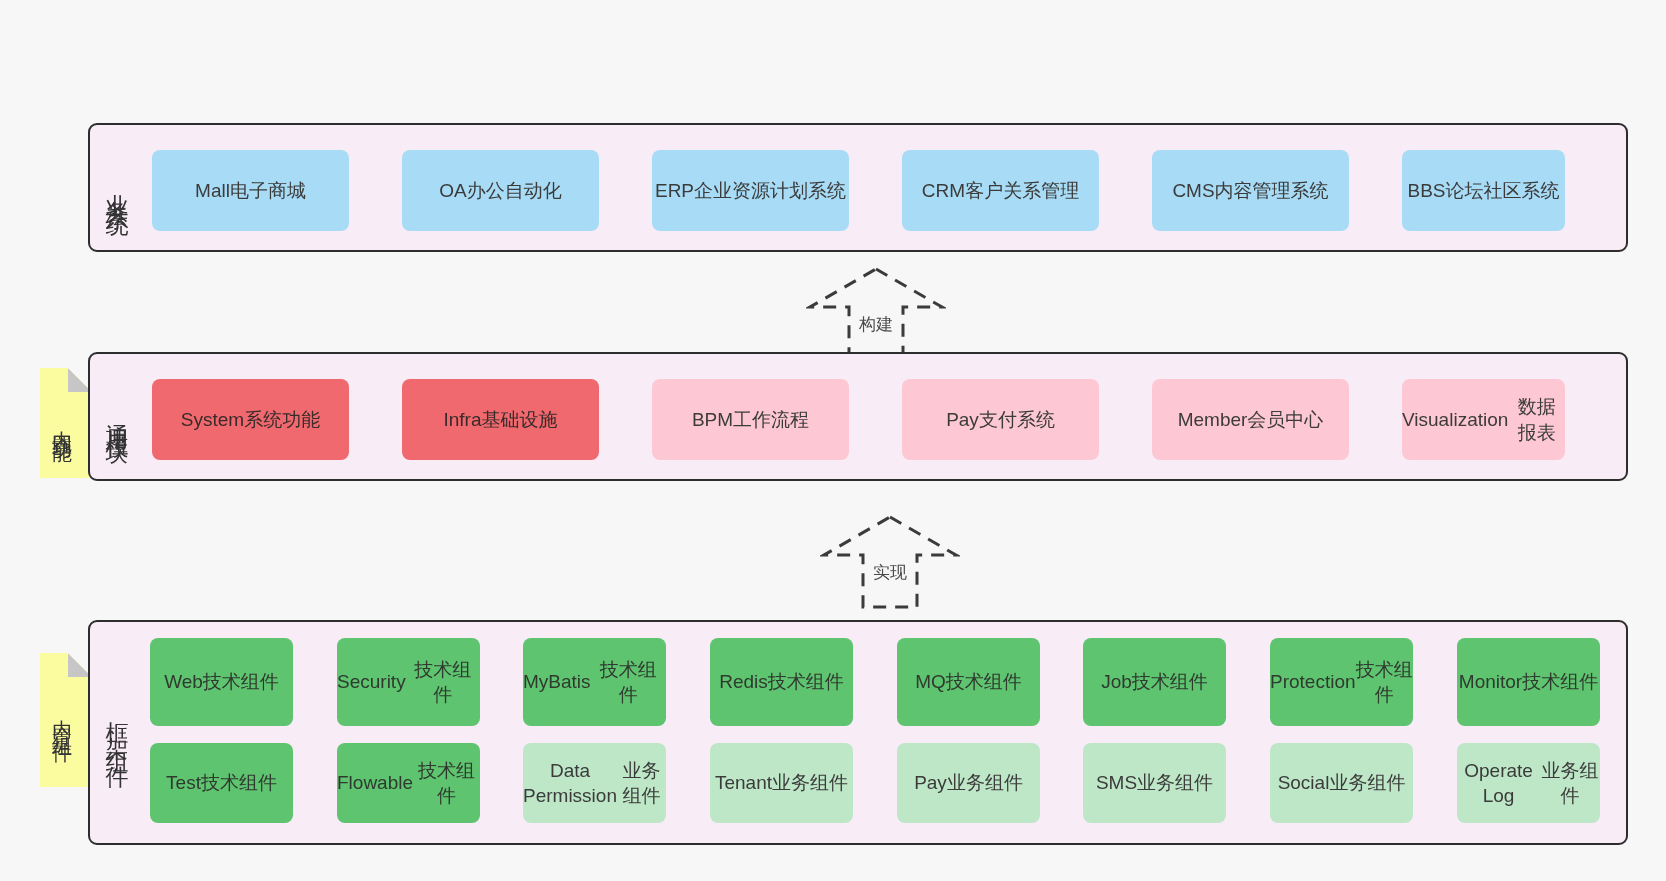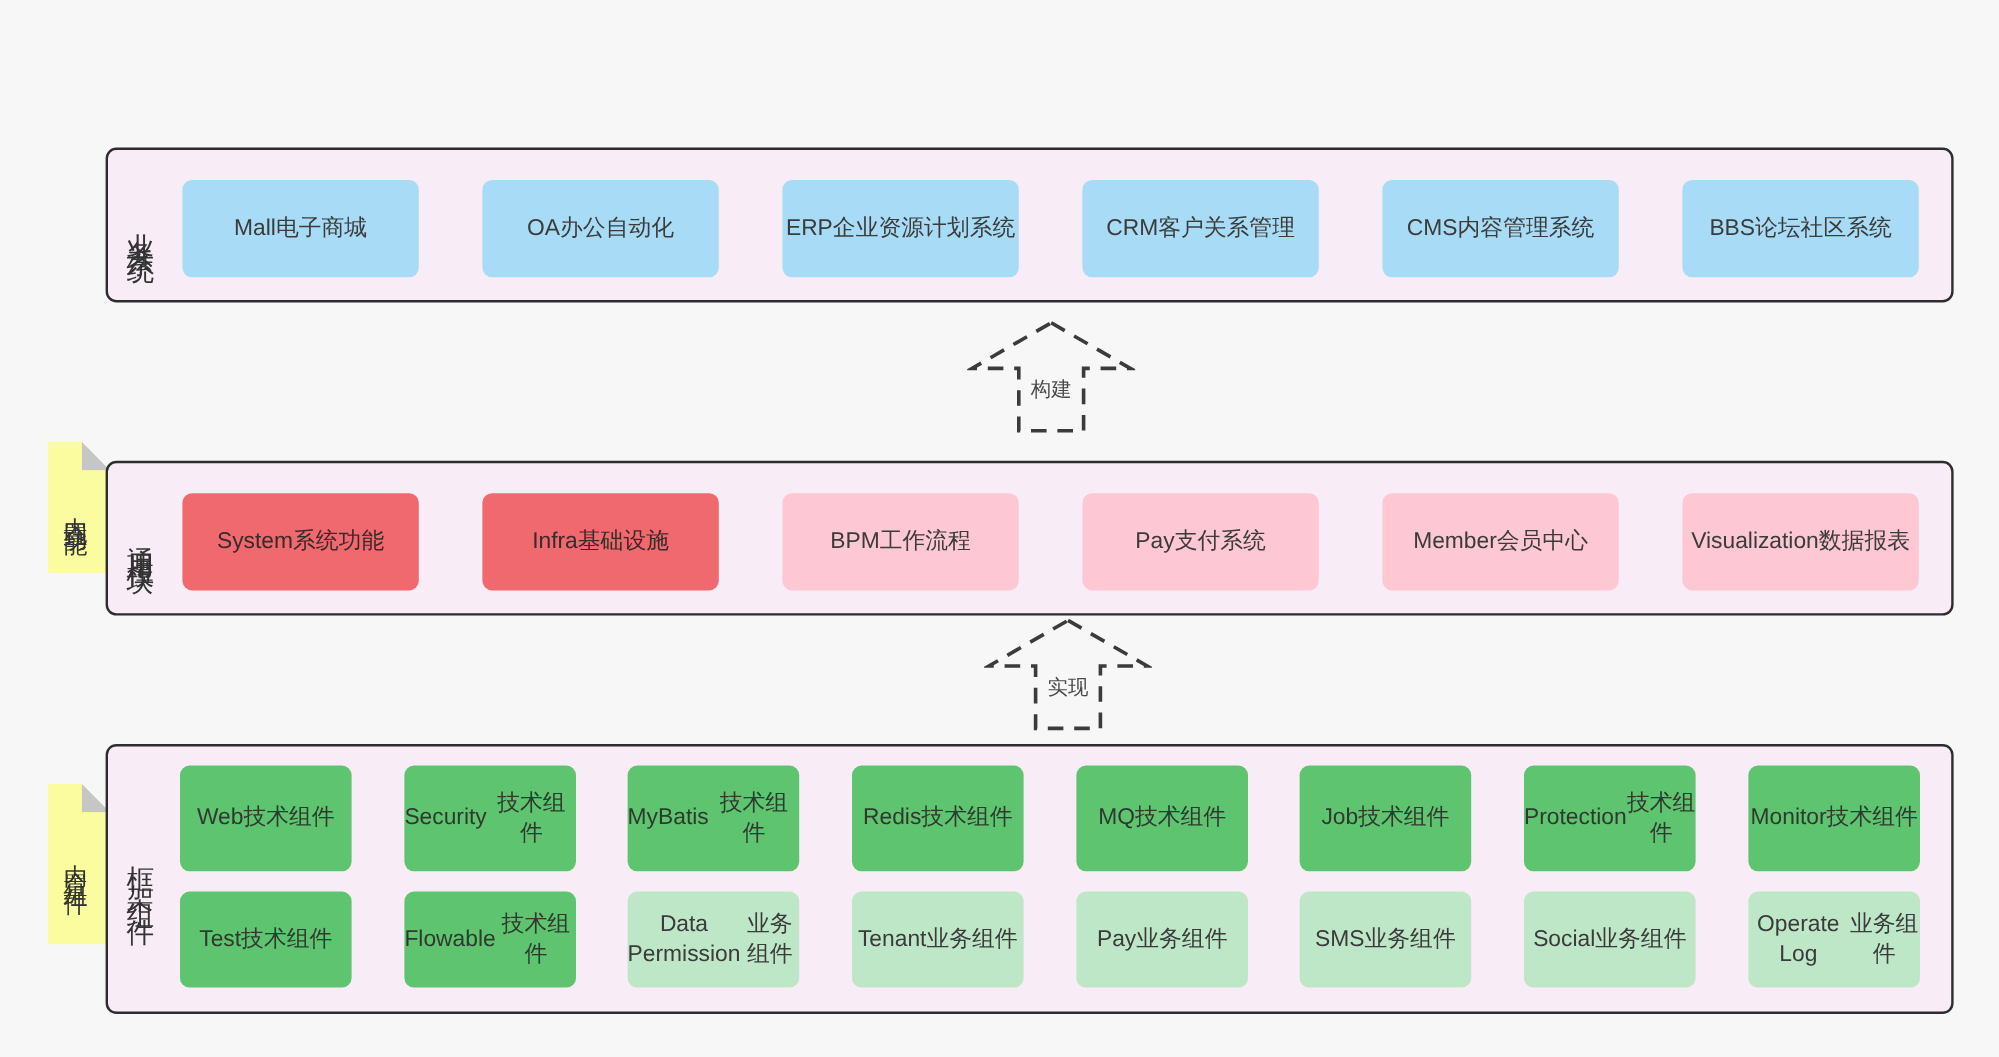--- a/index.html
+++ b/index.html
@@ -16,21 +16,21 @@
   
   .section{
     position:absolute;left:88px;width:1540px;
     background:#f8ecf6;
     border:2px solid #2d2d2d;
     border-radius:9px;
     box-sizing:border-box;
     z-index:2;
   }
   .sec-top{top:123px;height:129px;}
-  .sec-mid{top:384px;height:129px;}
+  .sec-mid{top:352px;height:129px;}
   .sec-bot{top:620px;height:225px;}
 
   .vlabel{
     position:absolute;left:10px;top:0;height:100%;width:36px;
     display:flex;align-items:center;justify-content:center;
     writing-mode:vertical-rl;text-orientation:upright;
     font-size:23px;letter-spacing:6px;color:#333;
   }
   .sec-bot .vlabel{letter-spacing:15px;}
 
@@ -38,21 +38,21 @@
   .box{
     position:absolute;border-radius:8px;
     display:flex;flex-direction:row;align-items:center;justify-content:center;
     text-align:center;font-size:19px;line-height:1.32;
   }
   .row-a{top:25px;height:81px;}
   .bot-r1{top:16px;height:88px;}
   .bot-r2{top:121px;height:80px;}
 
   .c6-0{left:62px;width:197px}.c6-1{left:312px;width:197px}.c6-2{left:562px;width:197px}
-  .c6-3{left:812px;width:197px}.c6-4{left:1062px;width:197px}.c6-5{left:1312px;width:197px}
+  .c6-3{left:812px;width:197px}.c6-4{left:1062px;width:197px}.c6-5{left:1312px;width:163px}
 
   .c8-0{left:60px;width:143px}.c8-1{left:247px;width:143px}.c8-2{left:433px;width:143px}
   .c8-3{left:620px;width:143px}.c8-4{left:807px;width:143px}.c8-5{left:993px;width:143px}
   .c8-6{left:1180px;width:143px}.c8-7{left:1367px;width:143px}
 
   .blue{background:#a8dcf6;}
   .red{background:#f0696e;color:#3a2a2a;}
   .pink{background:#fdc8d3;}
   .green{background:#5fc470;color:#2f3a2f;}
   .lgreen{background:#bee7c7;}

